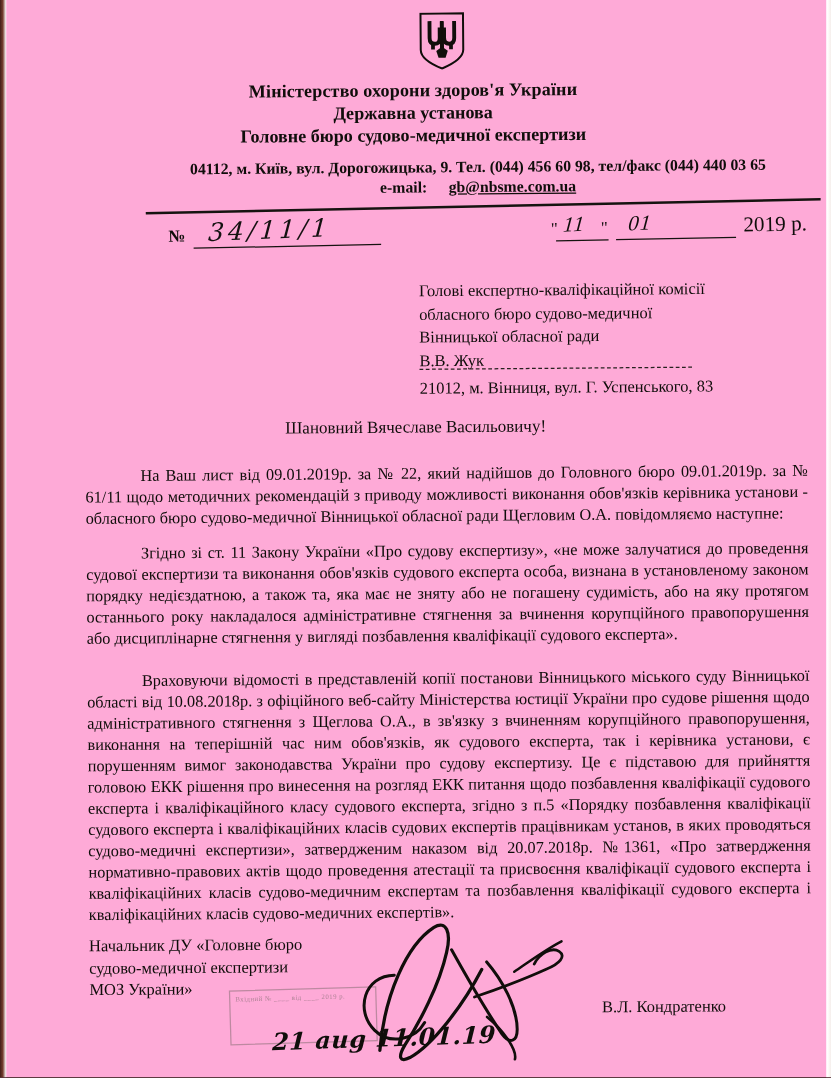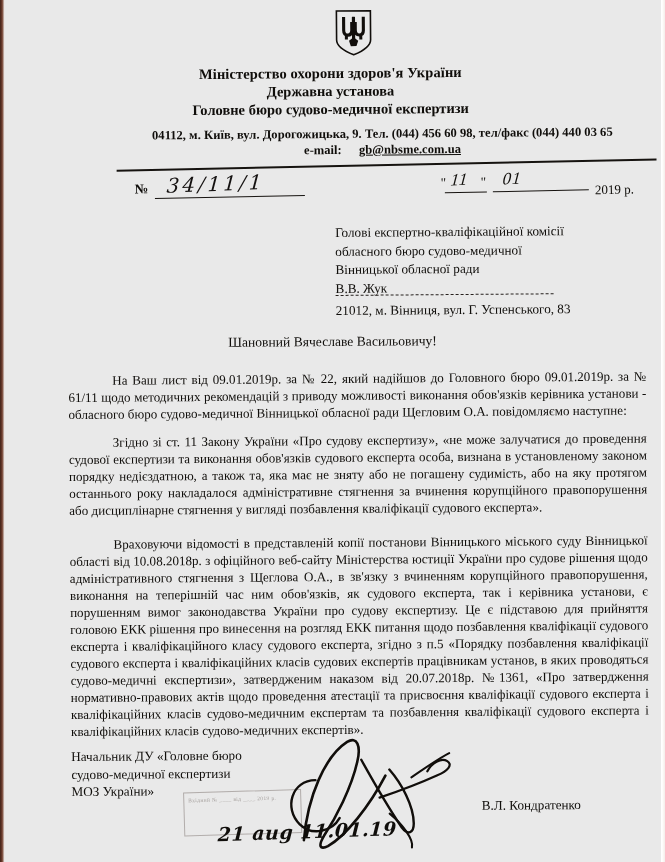--- a/index.html
+++ b/index.html
@@ -5,21 +5,21 @@
 <style>
   html, body {
     margin: 0;
     padding: 0;
     background: #2b1410;
   }
   #page {
     position: relative;
     width: 665px;
     height: 862px;
-    background: #e5e5e5;
+    background: #f9a8d4;
     overflow: hidden;
     font-family: "Liberation Serif", "DejaVu Serif", serif;
     color: #14120f;
     filter: contrast(1.04);
   }
   
   #scan-edge-left {
     position: absolute;
     left: 0; top: 0;
     width: 5px; height: 862px;
@@ -139,21 +139,21 @@
   #numline .hand-month {
     position: absolute; left: 374px; top: -3px;
     font-size: 17px; font-style: italic; letter-spacing: 1px;
     transform: rotate(-2deg) skewX(-8deg);
   }
   #numline .rule-b {
     position: absolute; left: 364px; top: 19px;
     width: 96px; height: 1.3px; background: #1a1714;
   }
   #numline .year {
-    position: absolute; left: 466px; top: 12px; font-size: 13px;
+    position: absolute; left: 466px; top: 0; font-size: 17px;
   }
 
   
   #addressee {
     position: absolute;
     left: 336px;
     top: 224px;
     width: 320px;
     font-size: 13.2px;
     line-height: 1.42;

